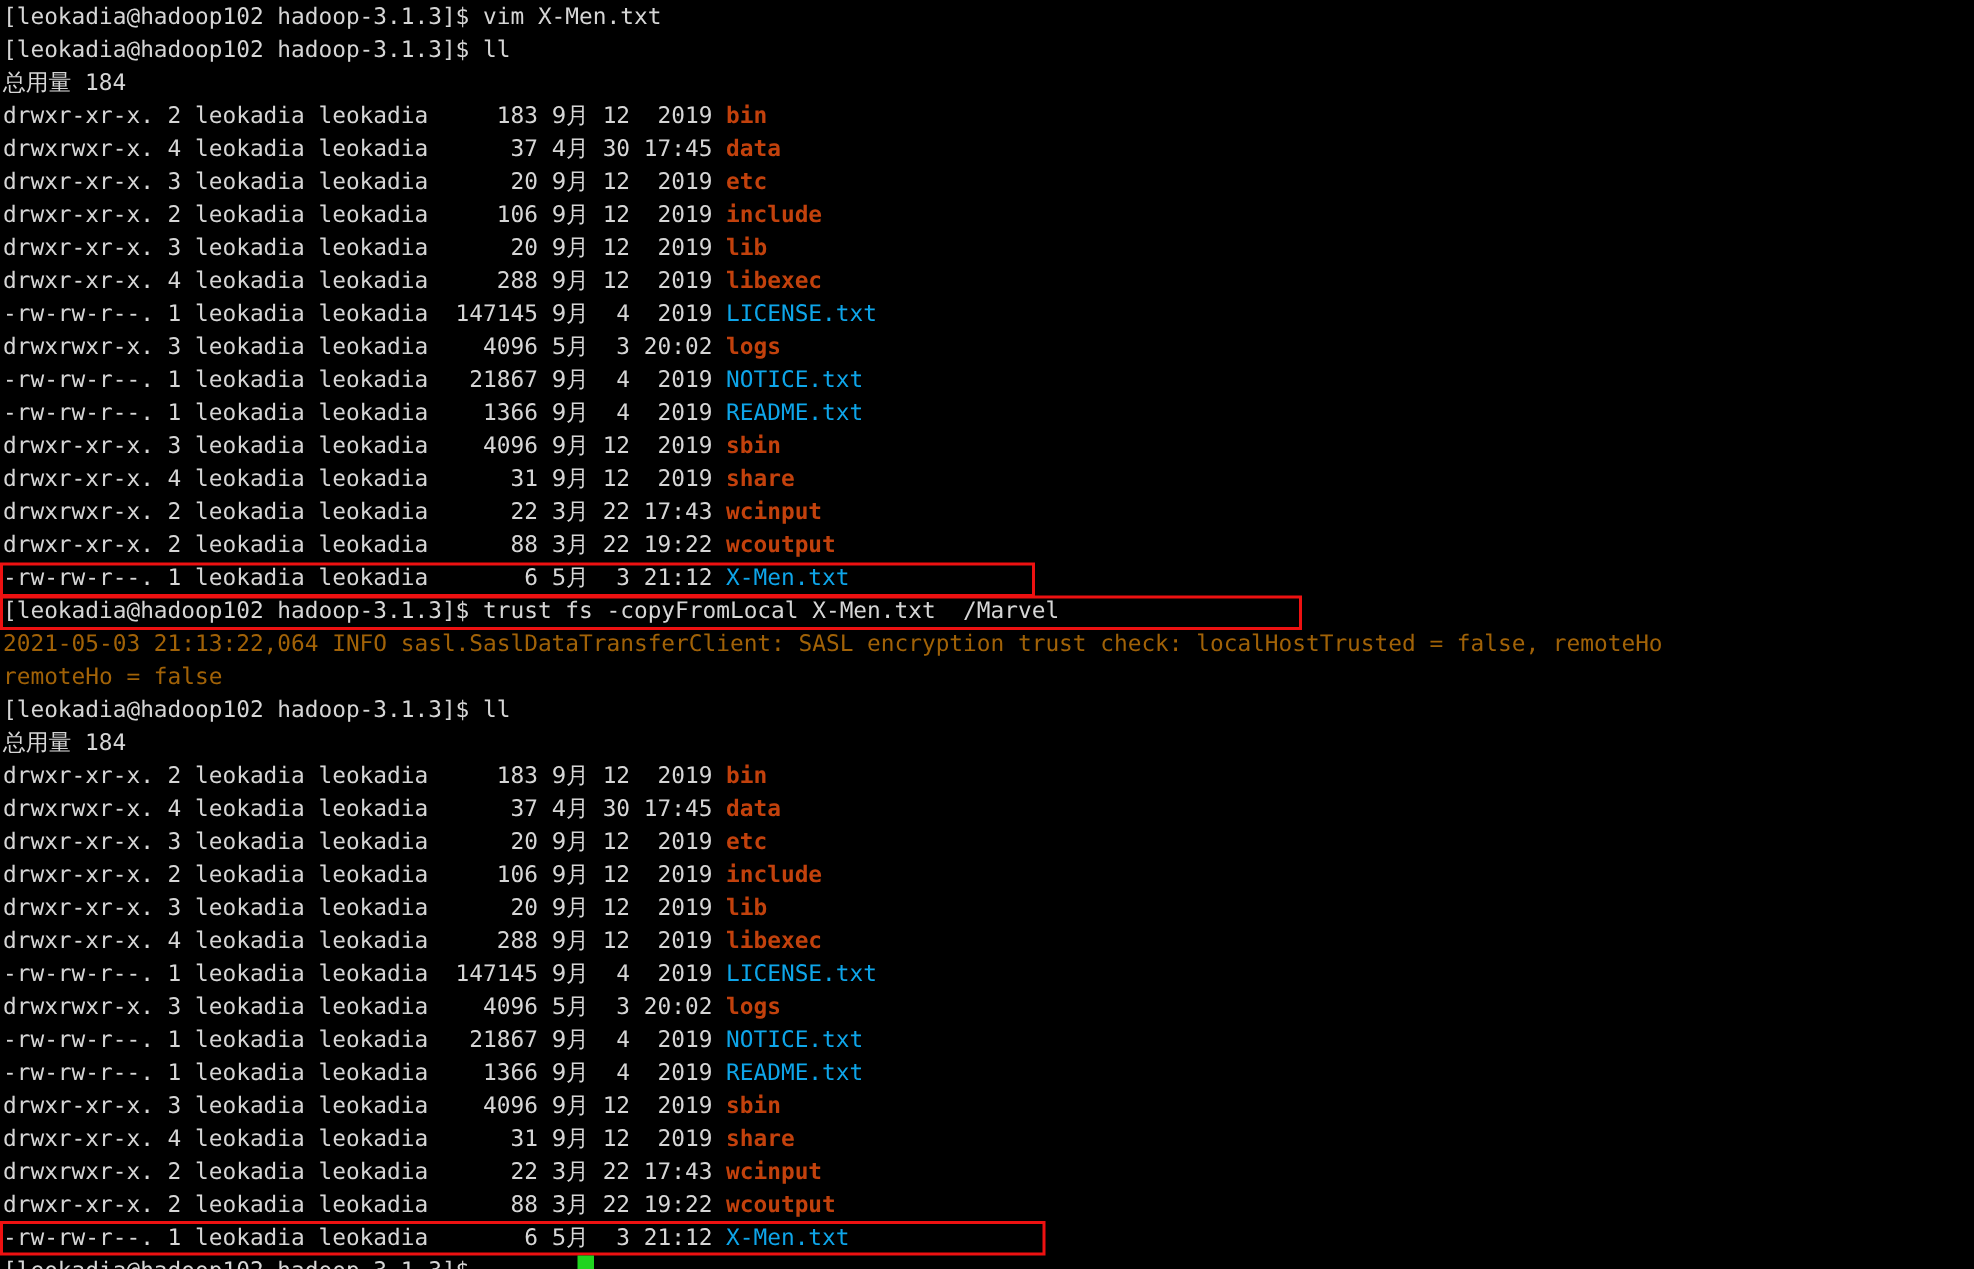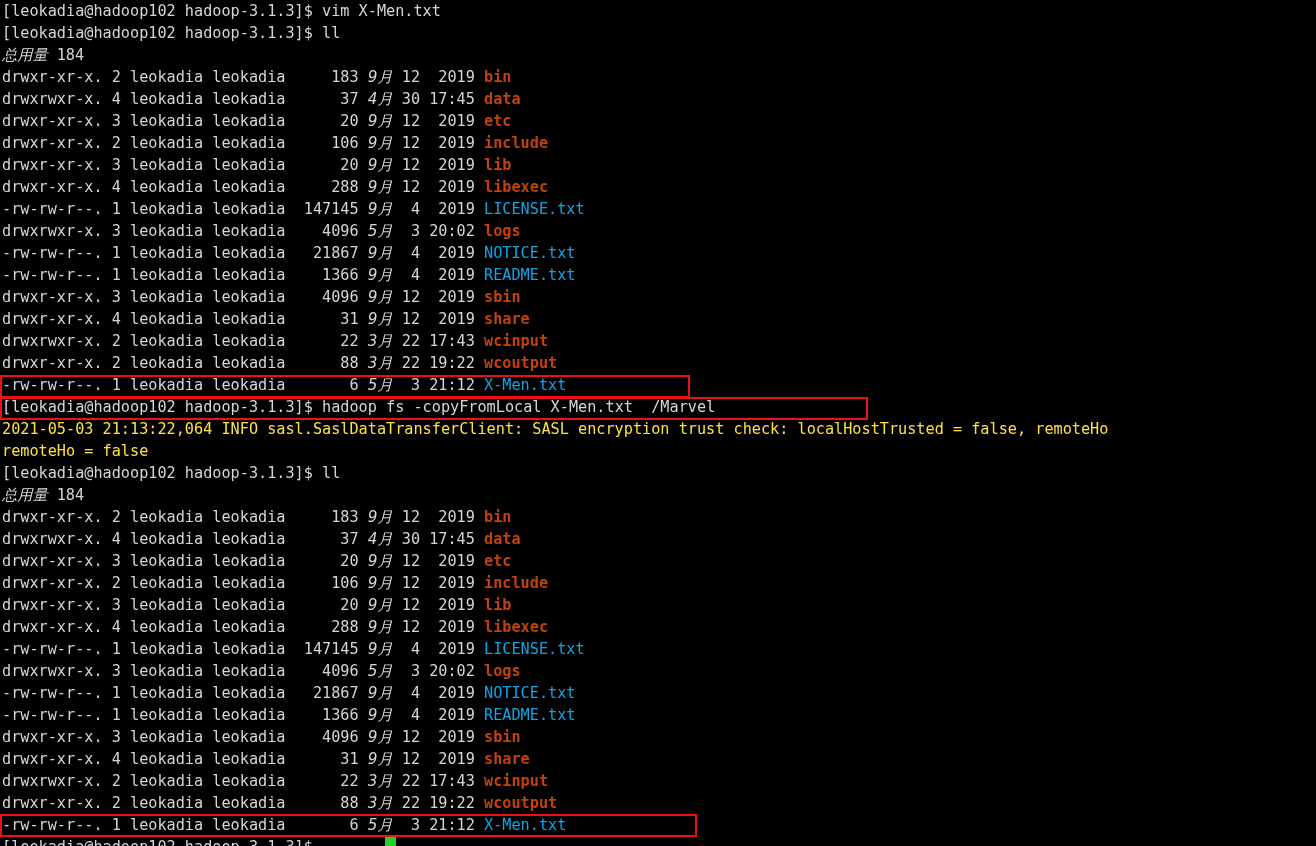--- a/index.html
+++ b/index.html
@@ -33,25 +33,24 @@
     white-space: pre;
     position: relative;
     padding-left: 2px;
     box-sizing: border-box;
   }
   
   .c-default { color: #d6d6d6; }
   .c-dir     { color: #c2410c; font-weight: bold; }
   .c-file    { color: #0ea5e9; }
   .c-prompt  { color: #d6d6d6; }
-  .c-log     { color: #fde047; }
+  .c-log     { color: #a16207; }
   .c-cjk {
     font-family: "DejaVu Sans", "Liberation Sans", sans-serif;
     color: #d6d6d6;
-    font-style: italic;
   }
 
   
   .hl-box {
     position: absolute;
     border: 2px solid #ee1111;
     box-sizing: border-box;
     pointer-events: none;
     background: transparent;
   }
@@ -80,21 +79,21 @@
       <div class="line"><span class="c-default">drwxr-xr-x. 4 leokadia leokadia     288 </span><span class="c-cjk">9月</span><span class="c-default"> 12  2019 </span><span class="c-dir">libexec</span></div>
       <div class="line"><span class="c-default">-rw-rw-r--. 1 leokadia leokadia  147145 </span><span class="c-cjk">9月</span><span class="c-default">  4  2019 </span><span class="c-file">LICENSE.txt</span></div>
       <div class="line"><span class="c-default">drwxrwxr-x. 3 leokadia leokadia    4096 </span><span class="c-cjk">5月</span><span class="c-default">  3 20:02 </span><span class="c-dir">logs</span></div>
       <div class="line"><span class="c-default">-rw-rw-r--. 1 leokadia leokadia   21867 </span><span class="c-cjk">9月</span><span class="c-default">  4  2019 </span><span class="c-file">NOTICE.txt</span></div>
       <div class="line"><span class="c-default">-rw-rw-r--. 1 leokadia leokadia    1366 </span><span class="c-cjk">9月</span><span class="c-default">  4  2019 </span><span class="c-file">README.txt</span></div>
       <div class="line"><span class="c-default">drwxr-xr-x. 3 leokadia leokadia    4096 </span><span class="c-cjk">9月</span><span class="c-default"> 12  2019 </span><span class="c-dir">sbin</span></div>
       <div class="line"><span class="c-default">drwxr-xr-x. 4 leokadia leokadia      31 </span><span class="c-cjk">9月</span><span class="c-default"> 12  2019 </span><span class="c-dir">share</span></div>
       <div class="line"><span class="c-default">drwxrwxr-x. 2 leokadia leokadia      22 </span><span class="c-cjk">3月</span><span class="c-default"> 22 17:43 </span><span class="c-dir">wcinput</span></div>
       <div class="line"><span class="c-default">drwxr-xr-x. 2 leokadia leokadia      88 </span><span class="c-cjk">3月</span><span class="c-default"> 22 19:22 </span><span class="c-dir">wcoutput</span></div>
       <div class="line"><span class="c-default">-rw-rw-r--. 1 leokadia leokadia       6 </span><span class="c-cjk">5月</span><span class="c-default">  3 21:12 </span><span class="c-file">X-Men.txt</span></div>
-      <div class="line"><span class="c-prompt">[leokadia@hadoop102 hadoop-3.1.3]$ </span><span class="c-default">hadoop fs -copyFromLocal X-Men.txt  /Marvel</span></div>
+      <div class="line"><span class="c-prompt">[leokadia@hadoop102 hadoop-3.1.3]$ </span><span class="c-default">trust fs -copyFromLocal X-Men.txt  /Marvel</span></div>
       <div class="line"><span class="c-log">2021-05-03 21:13:22,064 INFO sasl.SaslDataTransferClient: SASL encryption trust check: localHostTrusted = false, remoteHo</span></div>
       <div class="line"><span class="c-log">remoteHo = false</span></div>
       <div class="line"><span class="c-prompt">[leokadia@hadoop102 hadoop-3.1.3]$ </span><span class="c-default">ll</span></div>
       <div class="line"><span class="c-cjk">总用量</span><span class="c-default"> 184</span></div>
       <div class="line"><span class="c-default">drwxr-xr-x. 2 leokadia leokadia     183 </span><span class="c-cjk">9月</span><span class="c-default"> 12  2019 </span><span class="c-dir">bin</span></div>
       <div class="line"><span class="c-default">drwxrwxr-x. 4 leokadia leokadia      37 </span><span class="c-cjk">4月</span><span class="c-default"> 30 17:45 </span><span class="c-dir">data</span></div>
       <div class="line"><span class="c-default">drwxr-xr-x. 3 leokadia leokadia      20 </span><span class="c-cjk">9月</span><span class="c-default"> 12  2019 </span><span class="c-dir">etc</span></div>
       <div class="line"><span class="c-default">drwxr-xr-x. 2 leokadia leokadia     106 </span><span class="c-cjk">9月</span><span class="c-default"> 12  2019 </span><span class="c-dir">include</span></div>
       <div class="line"><span class="c-default">drwxr-xr-x. 3 leokadia leokadia      20 </span><span class="c-cjk">9月</span><span class="c-default"> 12  2019 </span><span class="c-dir">lib</span></div>
       <div class="line"><span class="c-default">drwxr-xr-x. 4 leokadia leokadia     288 </span><span class="c-cjk">9月</span><span class="c-default"> 12  2019 </span><span class="c-dir">libexec</span></div>

